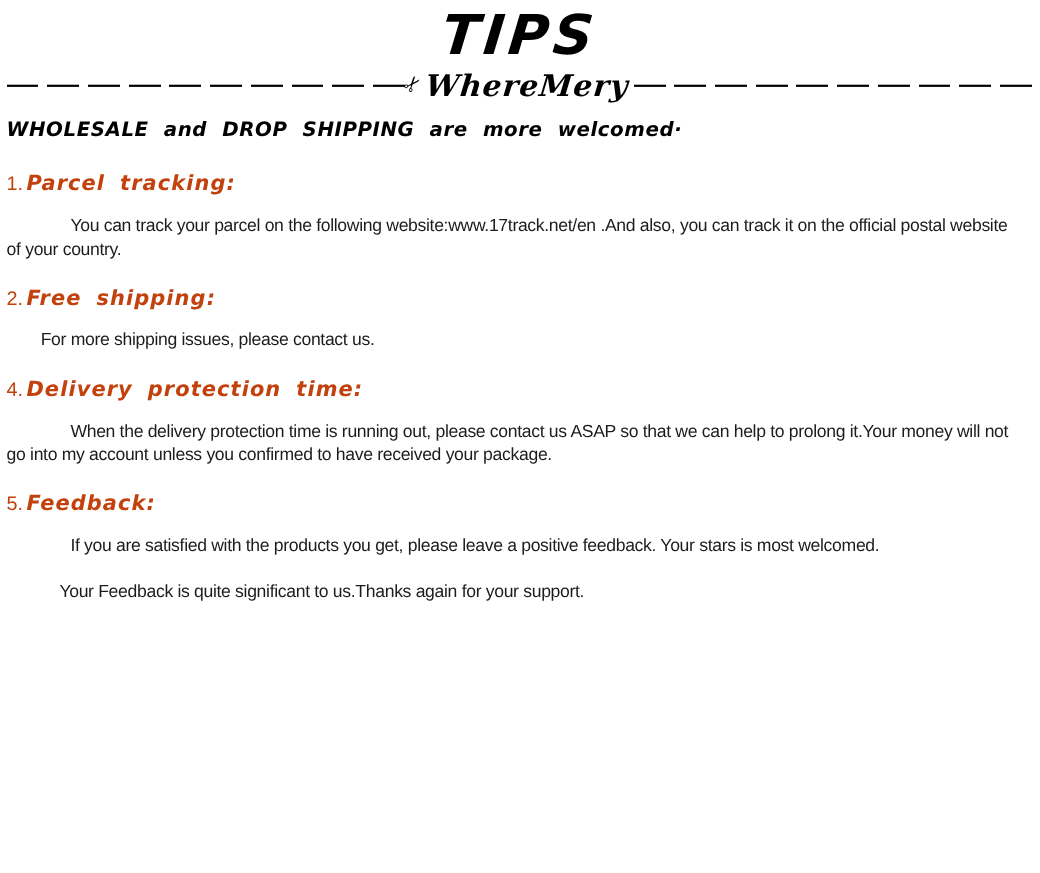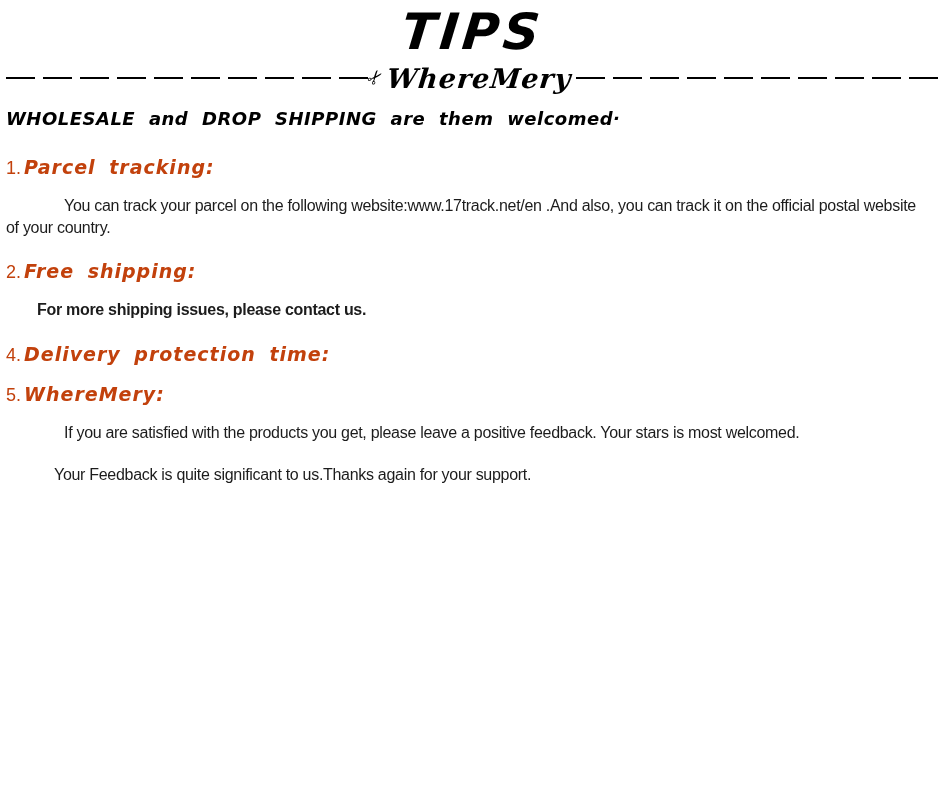--- a/index.html
+++ b/index.html
@@ -104,63 +104,64 @@
   .para {
     font-family: "Liberation Sans", sans-serif;
     font-size: 16px;
     line-height: 21.5px;
     letter-spacing: -0.3px;
     color: #1c1c1c;
     margin: 0 16px 21px 0;
     text-indent: 58px;
     white-space: pre-wrap;
   }
-  .para.indent-sm { text-indent: 31px; font-weight: bold; }
+  .para.indent-sm { text-indent: 31px; }
   .para.indent-md { text-indent: 48px; }
 </style>
 </head>
 <body>
 
 <div class="page">
 
   <div class="title">TIPS</div>
 
   <div class="divider">
     <div class="dash-line"></div>
     <div class="brand">
       <span class="scissors">✂</span>
       <span class="brand-name">WhereMery</span>
     </div>
     <div class="dash-line"></div>
   </div>
 
-  <div class="intro">WHOLESALE and DROP SHIPPING are them welcomed·</div>
+  <div class="intro">WHOLESALE and DROP SHIPPING are more welcomed·</div>
 
   <div>
     <div class="section-heading">
       <span class="section-number">1.</span><span class="heading-text">Parcel tracking:</span>
     </div>
     <p class="para">You can track your parcel on the following website:www.17track.net/en .And also, you can track it on the official postal website of your country.</p>
   </div>
 
   <div>
     <div class="section-heading">
       <span class="section-number">2.</span><span class="heading-text">Free shipping:</span>
     </div>
     <p class="para indent-sm">For more shipping issues, please contact us.</p>
   </div>
 
 
   <div>
     <div class="section-heading">
       <span class="section-number">4.</span><span class="heading-text">Delivery protection time:</span>
     </div>
+    <p class="para">When the delivery protection time is running out, please contact us ASAP so that we can help to prolong it.Your money will not go into my account unless you confirmed to have received your package.</p>
   </div>
 
   <div>
     <div class="section-heading">
-      <span class="section-number">5.</span><span class="heading-text">WhereMery:</span>
+      <span class="section-number">5.</span><span class="heading-text">Feedback:</span>
     </div>
     <p class="para">If you are satisfied with the products you get, please leave a positive feedback. Your stars is most welcomed.</p>
     <p class="para indent-md">Your Feedback is quite significant to us.Thanks again for your support.</p>
   </div>
 
 </div>
 
 </body></html>

